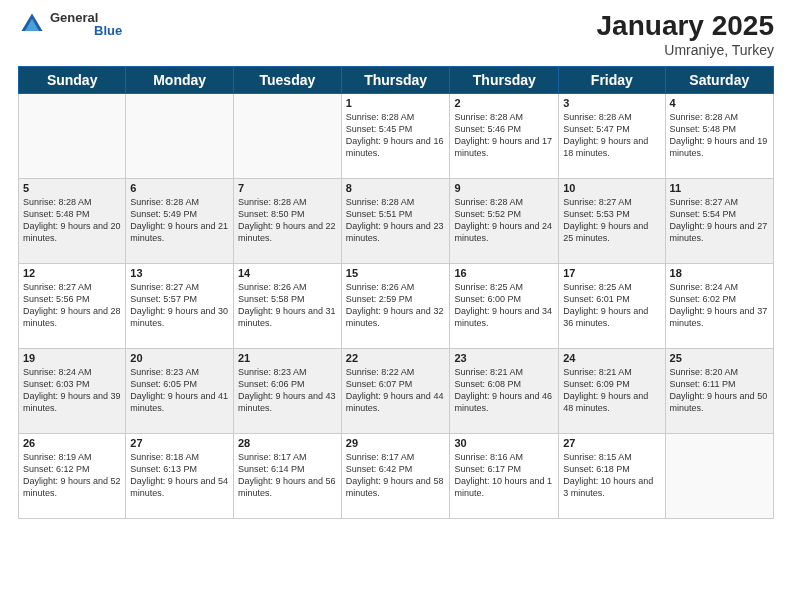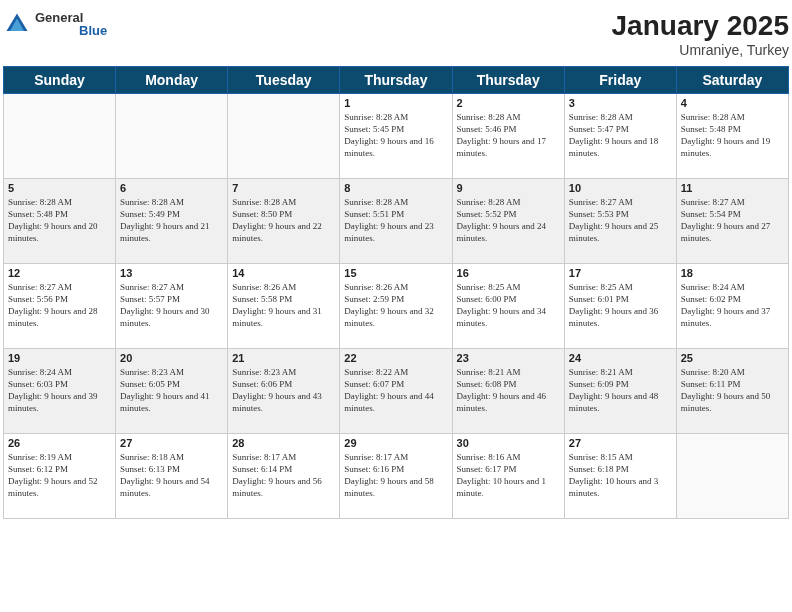--- a/index.html
+++ b/index.html
@@ -6,21 +6,21 @@
     body {
       font-family: Arial, sans-serif;
       background: #fff;
       width: 792px;
       height: 612px;
       overflow: hidden;
     }
     .page {
       width: 792px;
       height: 612px;
-      padding: 10px 3px;
+      padding: 10px 18px;
     }
     .header {
       display: flex;
       justify-content: space-between;
       align-items: flex-start;
       margin-bottom: 8px;
     }
     .logo {
       display: flex;
       align-items: center;
@@ -84,21 +84,20 @@
       background: #f9f9f9;
     }
     .day-number {
       font-size: 11px;
       font-weight: bold;
       color: #222;
       margin-bottom: 2px;
     }
     .cell-info {
       line-height: 1.35;
-      font-family: Liberation Serif, serif;
     }
     .row-shaded td {
       background-color: #f0f0f0;
     }
     .row-white td {
       background-color: #ffffff;
     }
   </style>
 </head>
 <body>
@@ -367,21 +366,21 @@
         <div class="cell-info">
           <div>Sunrise: 8:17 AM</div>
           <div>Sunset: 6:14 PM</div>
           <div>Daylight: 9 hours and 56 minutes.</div>
         </div>
       </td>
           <td>
         <div class="day-number">29</div>
         <div class="cell-info">
           <div>Sunrise: 8:17 AM</div>
-          <div>Sunset: 6:16 PM</div>
+          <div>Sunset: 6:42 PM</div>
           <div>Daylight: 9 hours and 58 minutes.</div>
         </div>
       </td>
           <td>
         <div class="day-number">30</div>
         <div class="cell-info">
           <div>Sunrise: 8:16 AM</div>
           <div>Sunset: 6:17 PM</div>
           <div>Daylight: 10 hours and 1 minute.</div>
         </div>

